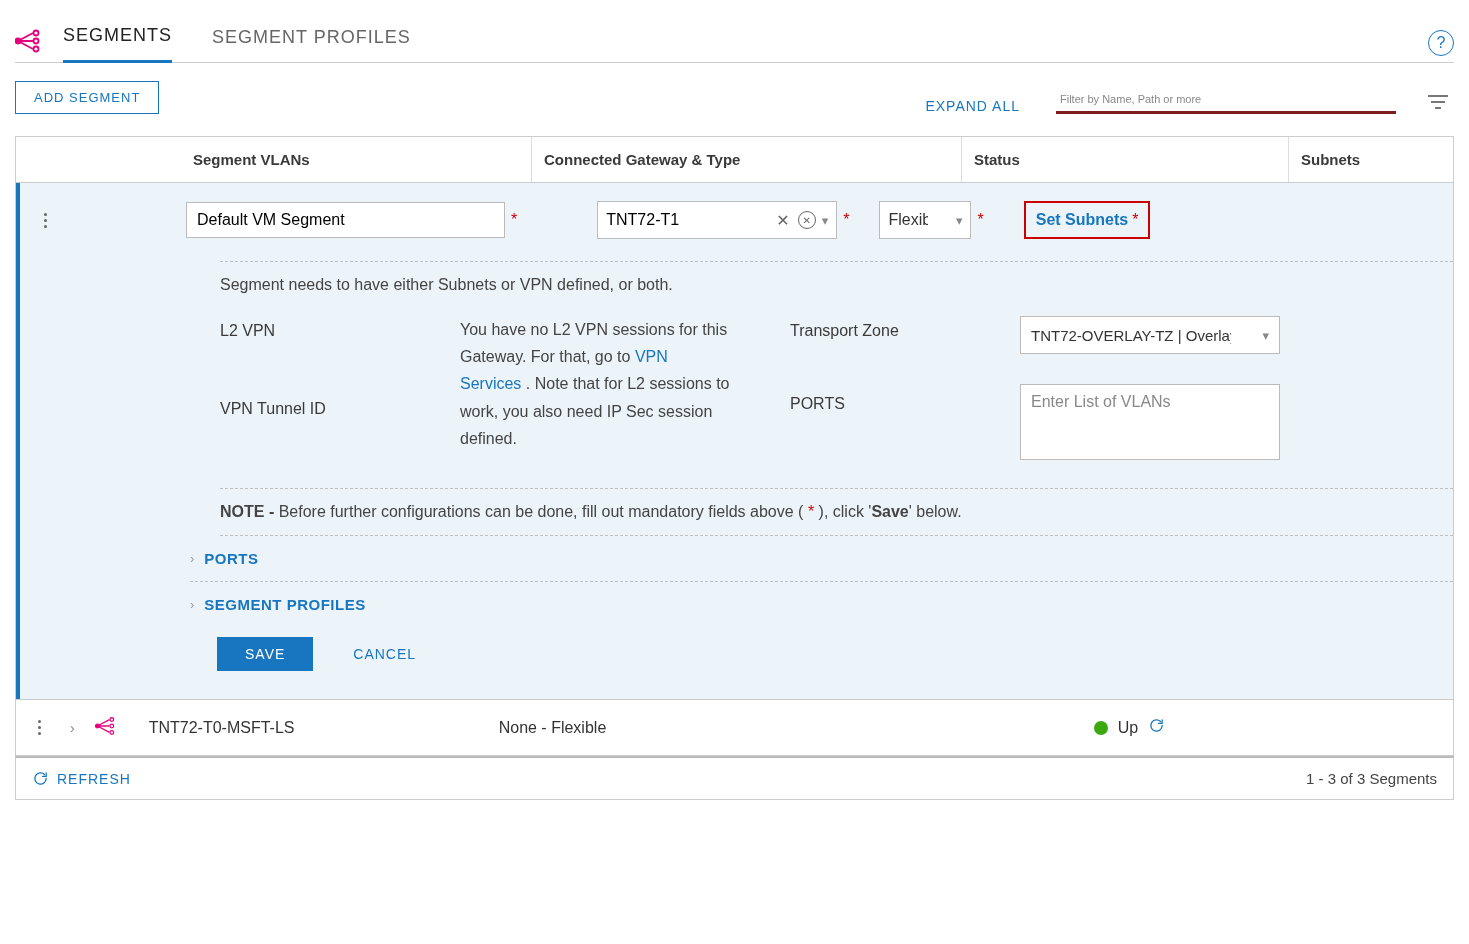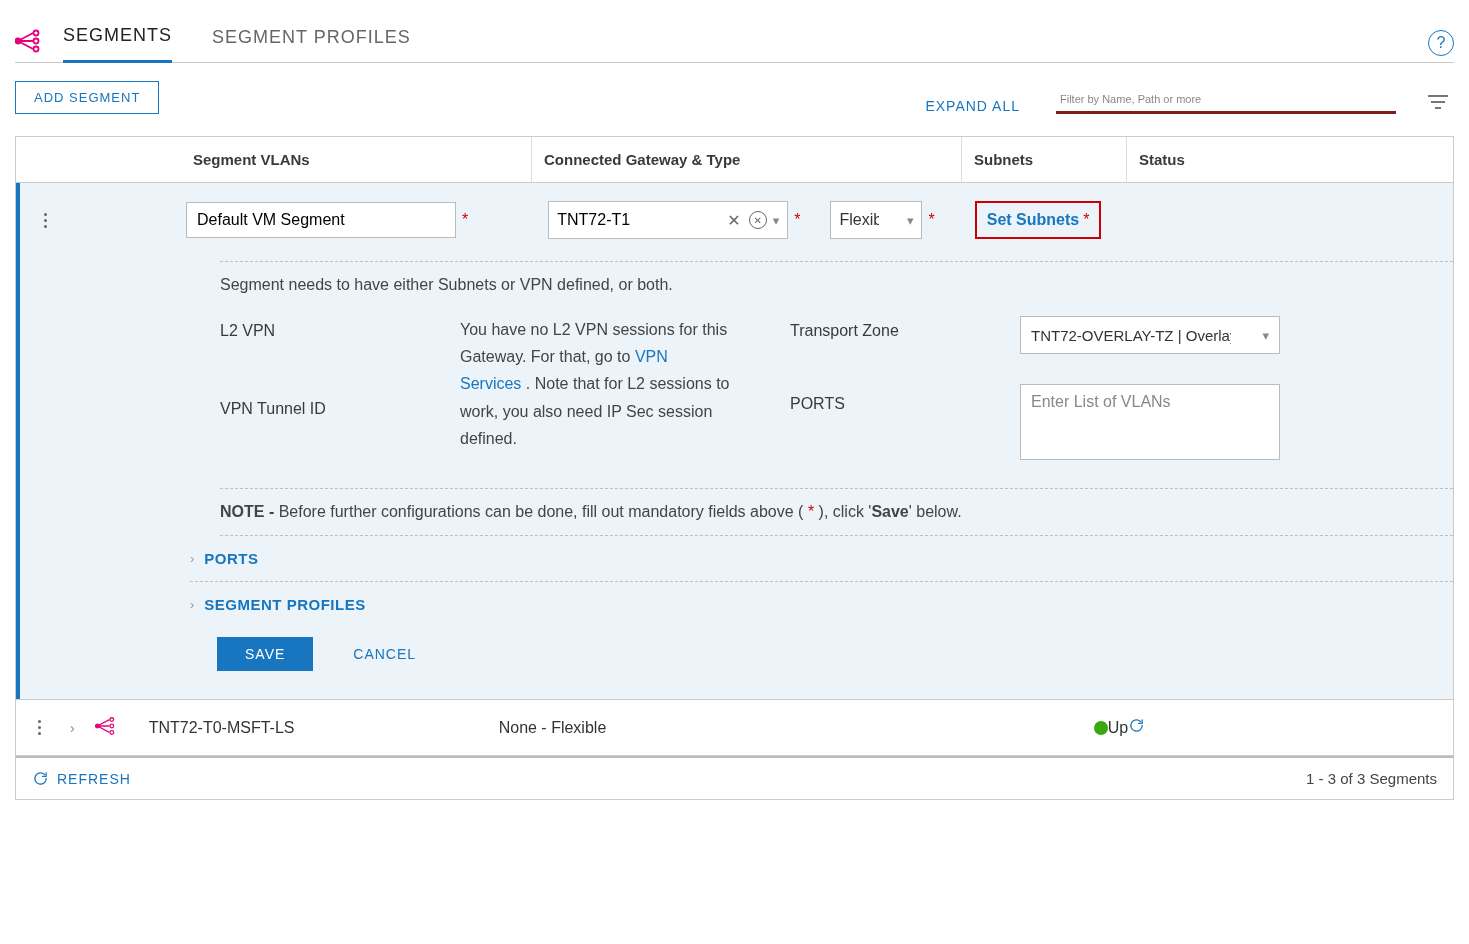--- a/index.html
+++ b/index.html
@@ -115,21 +115,21 @@
     display: flex; flex-direction: column; align-items: center; gap: 3px;
     cursor: pointer;
     margin-right: 130px;
   }
   .kebab span { width: 3px; height: 3px; background: #666; border-radius: 50%; }
   .text-input {
     border: 1px solid #bbb;
     background: #fff;
     padding: 8px 10px;
     font-size: 16px;
-    width: 270px;
+    width: 319px;
   }
   .req { color: #cc0000; margin-left: 6px; font-size: 16px; }
   .combo {
     display: flex;
     align-items: center;
     border: 1px solid #bbb;
     background: #fff;
     margin-left: 80px;
     width: 240px;
     padding: 0 8px;
@@ -293,21 +293,21 @@
     background: #fff;
     padding: 14px 12px;
     border-top: 1px solid #ccc;
   }
   .data-row .kebab { margin-right: 20px; }
   .data-row .chev-right { color: #888; margin-right: 20px; font-size: 14px; }
   .sg-icon { margin-right: 30px; }
   .cell-name { width: 350px; font-size: 16px; color: #333; }
   .cell-gateway { width: 430px; font-size: 16px; color: #333; }
   .cell-subnets { width: 165px; }
-  .cell-status { flex: 1; display: flex; align-items: center; font-size: 16px; }
+  .cell-status { flex: 1; display: flex; align-items: center; gap: 10px; font-size: 16px; }
   .dot-up { width: 14px; height: 14px; border-radius: 50%; background: #3ba810; }
   .refresh-icon-small svg { width: 17px; height: 17px; stroke: #1776bf; }
 
   .footer {
     display: flex;
     align-items: center;
     border: 1px solid #ccc;
     border-top: 2px solid #bbb;
     padding: 12px 16px;
     margin-top: 0;
@@ -356,22 +356,22 @@
         </g>
       </svg>
   </div>
 </div>
 
 <div class="grid-wrapper">
   <div class="grid-header">
     <div class="col col-menu"></div>
     <div class="col col-name">Segment VLANs</div>
     <div class="col col-gateway">Connected Gateway &amp; Type</div>
+    <div class="col col-status">Status</div>
     <div class="col col-subnets">Subnets</div>
-    <div class="col col-status">Status</div>
   </div>
 
   <div class="edit-row">
     <div class="edit-top">
       <div class="kebab">
           <span></span>
           <span></span>
           <span></span>
         </div>
       <input class="text-input" value="Default VM Segment" style="">

